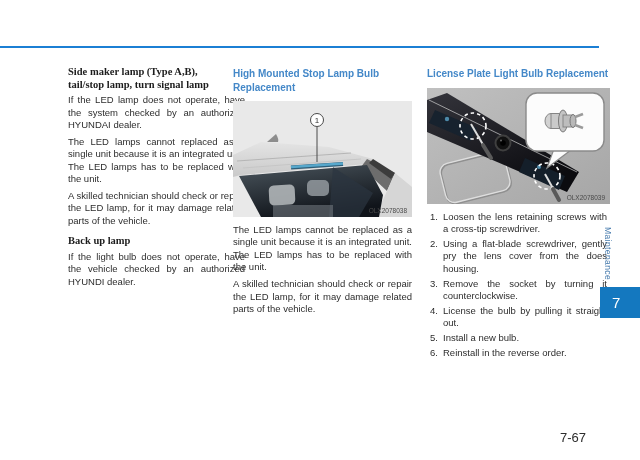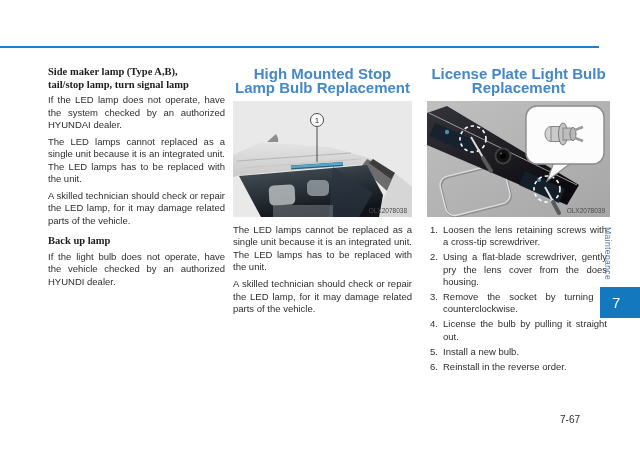--- a/index.html
+++ b/index.html
@@ -3,46 +3,46 @@
 <meta charset="utf-8">
 <style>
   html,body { margin:0; padding:0; background:#ffffff; }
   .page {
     position:relative; width:640px; height:460px; background:#ffffff;
     font-family:"Liberation Sans", sans-serif; color:#2d2d2d; overflow:hidden;
   }
   .top-rule { position:absolute; left:0; top:46px; width:599px; height:2px; background:#1b7fd4; }
 
   .col { position:absolute; top:66px; font-size:9.5px; line-height:12.4px; }
-  .col-left  { left:48px;  width:177px; }
+  .col-left  { left:68px;  width:177px; }
   .col-mid   { left:233px; width:179px; }
   .col-right { left:427px; width:183px; }
 
   .serif-h { font-family:"Liberation Serif", serif; font-weight:bold; font-size:10.5px;
              line-height:12.6px; color:#1c1c1c; margin:0 0 3px 0; }
-  .blue-h  { font-weight:bold; font-size:15px; line-height:13.5px; color:#4488c8; margin:1px 0 0 0;text-align:center; }
+  .blue-h  { font-weight:bold; font-size:10px; line-height:13.5px; color:#4488c8; margin:1px 0 0 0; }
 
   p.body { text-align:justify; margin:0 0 4.5px 0; }
   .section2 { margin-top:8px; }
 
   .figure { display:block; width:100%; height:116px; margin:7px 0 7px 0; }
 
   ol.steps { margin:3px; padding:0; list-style:none; counter-reset:step; }
   ol.steps li { position:relative; padding-left:13px; text-align:justify;
                 margin-bottom:2.5px; counter-increment:step; }
   ol.steps li::before { content:counter(step) "."; position:absolute; left:0; top:0; }
 
   .tab-label { position:absolute; left:603px; top:227px; height:60px;
                writing-mode:vertical-rl; font-size:8.5px; letter-spacing:0.4px;
                color:#4a7dae; }
   .tab-badge { position:absolute; left:600px; top:287px; width:40px; height:31px;
                background:#1478bf; color:#ffffff; font-size:15px;
                display:flex; align-items:center; box-sizing:border-box; padding-left:12px; }
 
-  .pageno { position:absolute; left:560px; top:414px; font-size:10px; color:#2d2d2d; }
+  .pageno { position:absolute; left:560px; top:430px; font-size:13px; color:#2d2d2d; }
 
   svg text { font-family:"Liberation Sans", sans-serif; }
 </style>
 </head>
 <body>
 
 <div class="page">
 
   <div class="top-rule"></div>
 

